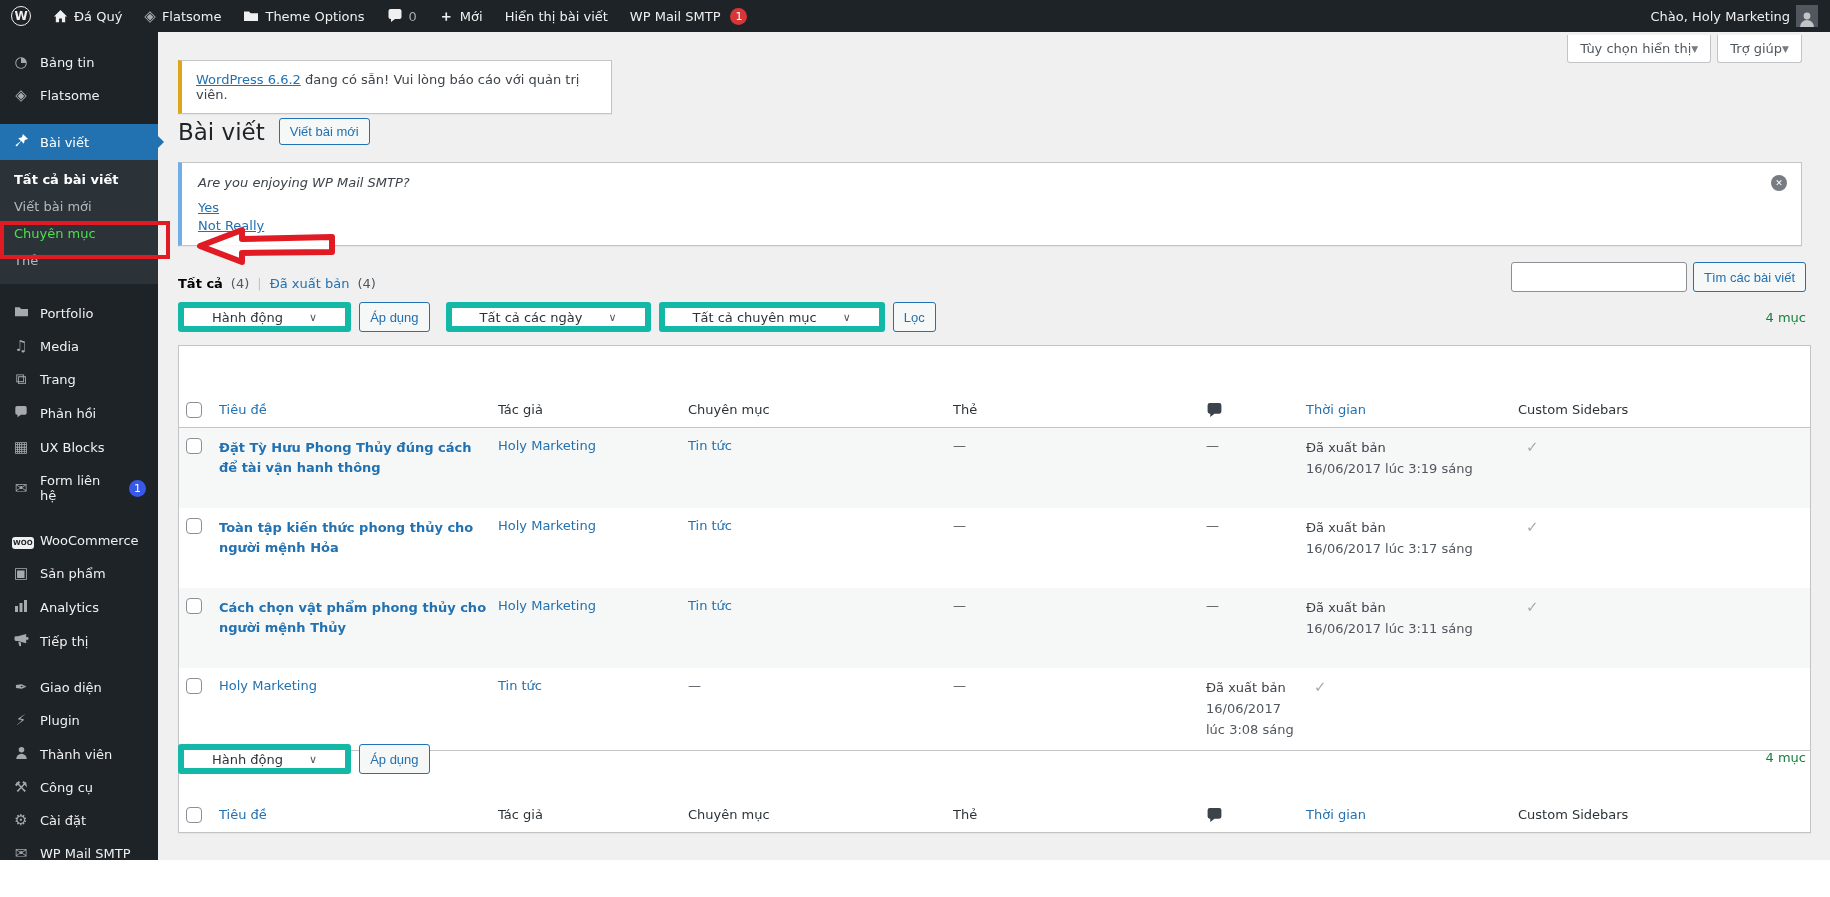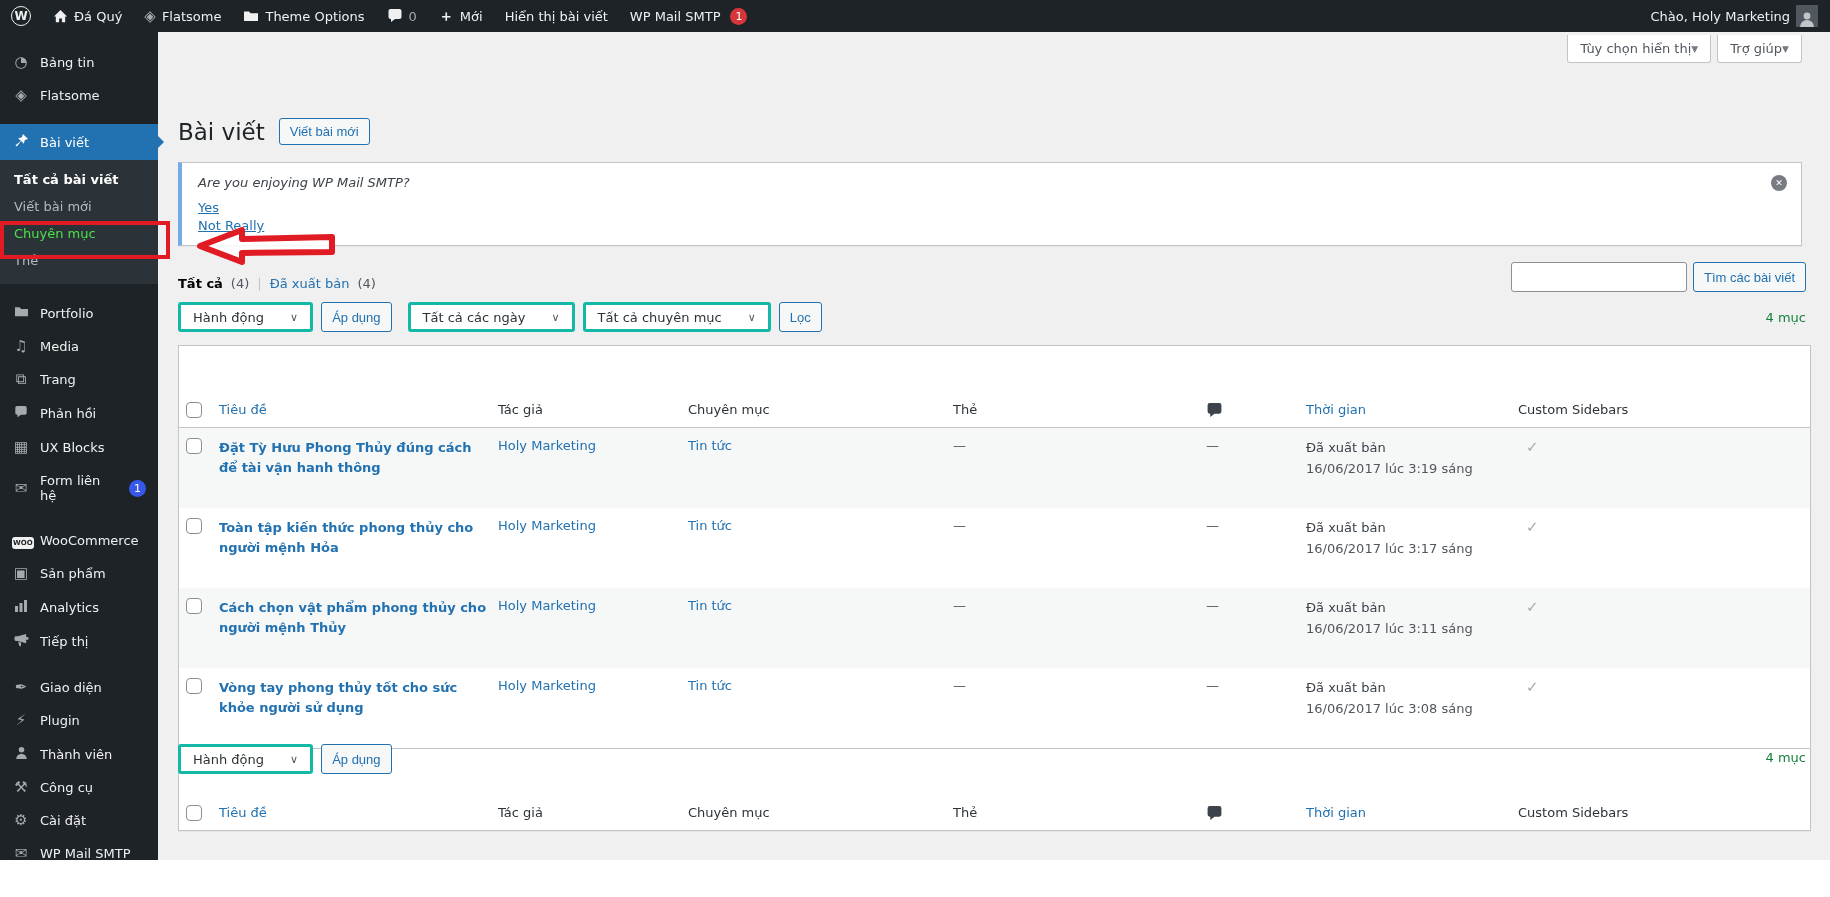--- a/index.html
+++ b/index.html
@@ -57,21 +57,21 @@
   .subsubsub { position:absolute; left:20px; top:244px; display:flex; align-items:flex-end; gap:8px; }
   .subsubsub .count { color:#50575e; }
   .subsubsub .sep { color:#c3c4c7; }
   .bold-black { color:#000; font-weight:bold; }
 
   .search-row { position:absolute; top:230px; right:24px; display:flex; gap:6px; }
   .search-input { width:176px; height:30px; border:1px solid #8c8f94; border-radius:3px; background:#fff; padding:0 8px; font-size:13px; }
 
   .tablenav-top { position:absolute; left:20px; top:270px; display:flex; gap:8px; align-items:center; }
   .tablenav-bottom { position:absolute; left:20px; top:712px; display:flex; gap:8px; align-items:center; }
-  .select { background:#fff; border:3px solid #14b8a6; border-radius:3px; height:30px; display:flex; align-items:center; gap:26px; padding:0 12px; color:#2c3338; cursor:pointer; }
+  .select { background:#fff; border:6px solid #14b8a6; border-radius:3px; height:30px; display:flex; align-items:center; gap:26px; padding:0 28px; color:#2c3338; cursor:pointer; }
   .select .caret { color:#50575e; font-size:11px; }
   .btn-apply { height:30px; }
   .item-count { position:absolute; right:24px; color:#15803d; }
   .count-top { top:278px; }
   .count-bottom { top:718px; }
 
   
   .list-table { position:absolute; left:20px; top:313px; width:1633px; background:#fff; border:1px solid #c3c4c7; box-shadow:0 1px 1px rgba(0,0,0,.04); }
   .trow { display:grid; grid-template-columns:40px 279px 190px 265px 253px 100px 212px 1fr; align-items:start; }
   .thead { border-bottom:1px solid #c3c4c7; }
@@ -262,20 +262,24 @@
       <div class="meta-btn">
         <span>Tùy chọn hiển thị</span>
         <span class="meta-caret">▼</span>
       </div>
       <div class="meta-btn">
         <span>Trợ giúp</span>
         <span class="meta-caret">▼</span>
       </div>
     </div>
 
+    <div class="notice-update">
+      <span class="link">WordPress 6.6.2</span>
+      <span>đang có sẵn! Vui lòng báo cáo với quản trị viên.</span>
+    </div>
 
     <div class="title-row">
       <h1 class="page-title">Bài viết</h1>
       <button class="btn-outline">Viết bài mới</button>
     </div>
 
     <div class="notice-smtp">
       <div class="q">Are you enjoying WP Mail SMTP?</div>
       <span class="link lnk">Yes</span>
       <span class="link lnk">Not Really</span>
@@ -377,21 +381,20 @@
             <div class="status">Đã xuất bản</div>
             <div class="pubdate">16/06/2017 lúc 3:11 sáng</div>
           </div>
         <div class="cell check">✓</div>
       </div>
 
       <div class="trow data-row">
         <div class="cb-cell cell">
             <span class="checkbox"></span>
           </div>
-        <div class="cell"><span class="row-title">Vòng tay phong thủy tốt cho sức khỏe người sử dụng</span></div>
         <div class="cell"><span class="cell-link">Holy Marketing</span></div>
         <div class="cell"><span class="cell-link">Tin tức</span></div>
         <div class="cell dash">—</div>
         <div class="cell dash">—</div>
         <div class="cell">
             <div class="status">Đã xuất bản</div>
             <div class="pubdate">16/06/2017 lúc 3:08 sáng</div>
           </div>
         <div class="cell check">✓</div>
       </div>

